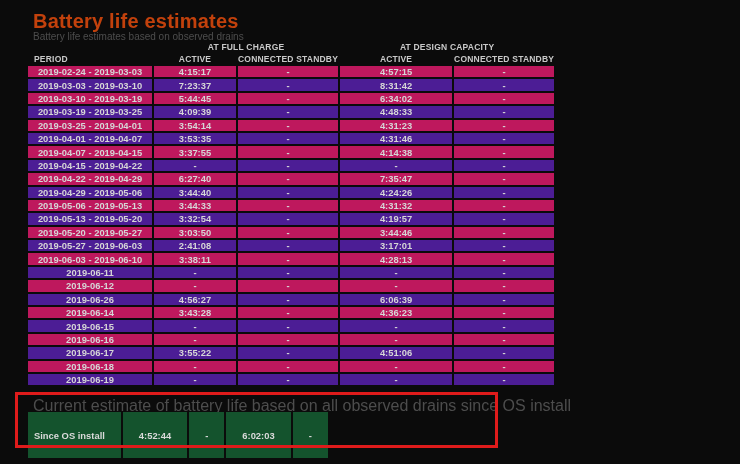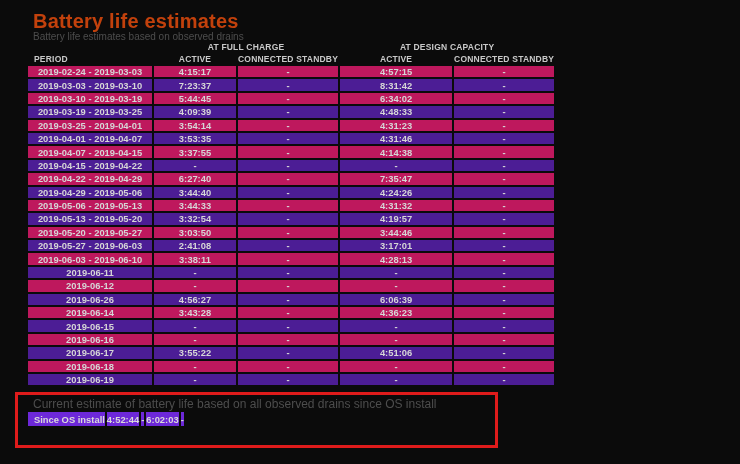--- a/index.html
+++ b/index.html
@@ -74,39 +74,39 @@
   td.c-period {
     text-align: left;
     padding-left: 6px;
     color: #e0e0e0;
   }
   .dash-dim { color: #a8a8a8; }
   .footer-note {
     position: absolute;
     left: 33px;
     top: 397px;
-    font-size: 12px;
+    font-size: 16px;
     color: #4d4d4d;
     white-space: nowrap;
   }
   table.footer-table {
     position: absolute;
     left: 26px;
     top: 410px;
     border-collapse: separate;
     border-spacing: 2px 2px;
     table-layout: fixed;
   }
   table.footer-table td {
-    background: #6d28d9;
+    background: #14532d;
     font-size: 9.4px;
     font-weight: bold;
     color: #dadada;
     height: 14px;
-    padding: 0;
+    padding: 16px;
     text-align: center;
     white-space: nowrap;
   }
   table.footer-table td.c-period {
     text-align: left;
     padding-left: 6px;
   }
   .red-box {
     position: absolute;
     left: 15px;

